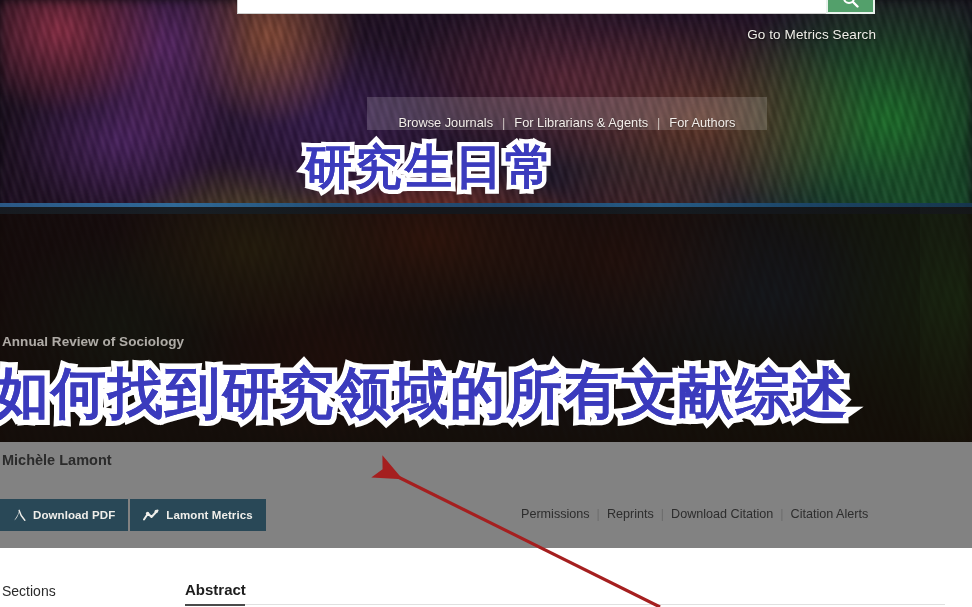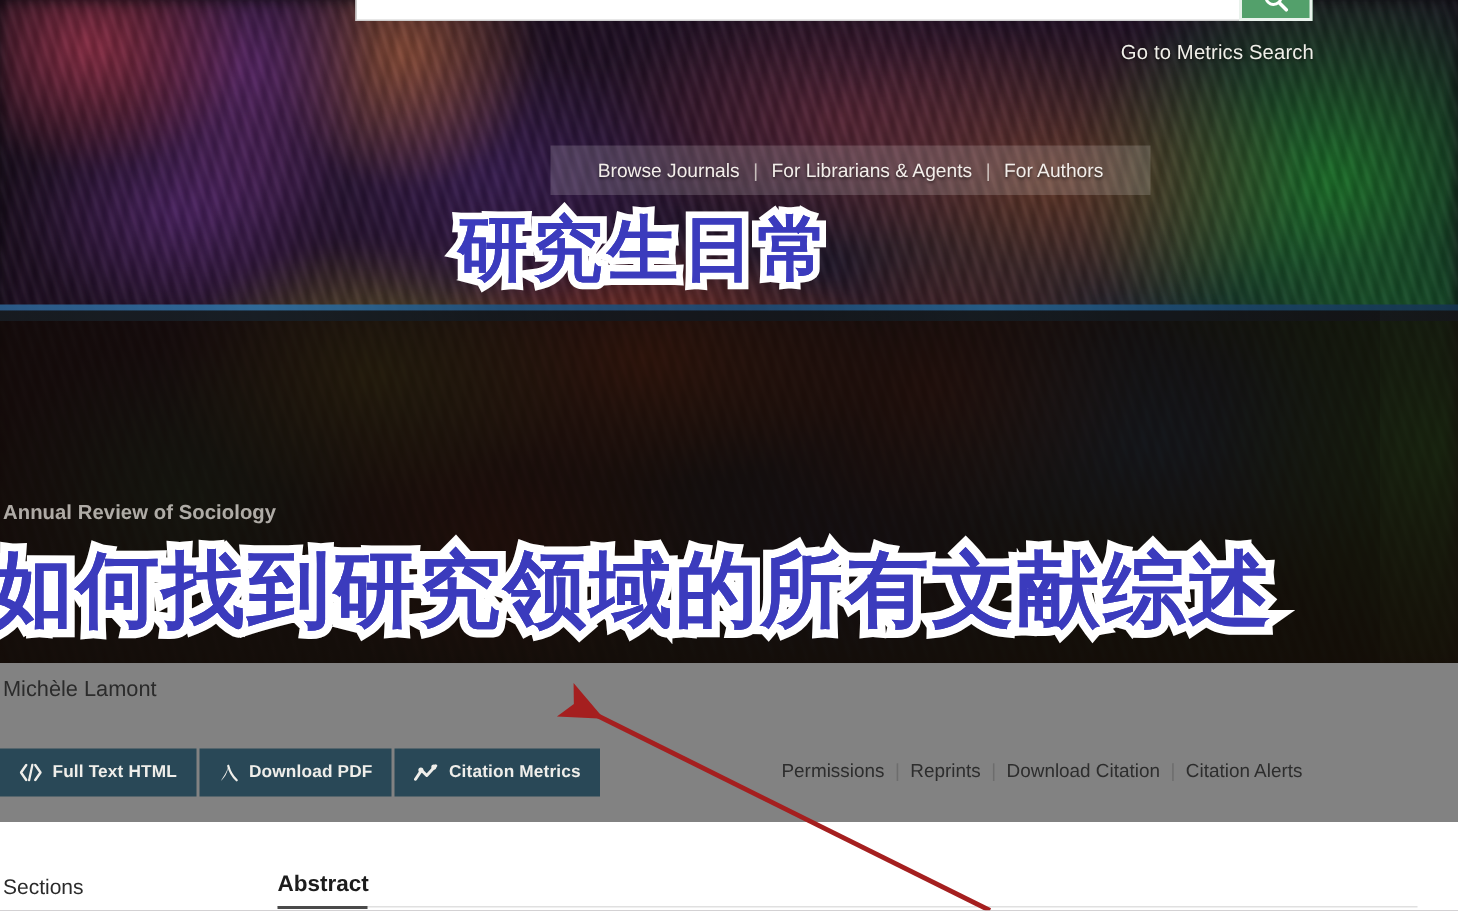--- a/index.html
+++ b/index.html
@@ -94,21 +94,21 @@
   .adv-search {
     position: absolute; right: 96px; top: 27px;
     font-size: 13.5px; color: #f0efe9; letter-spacing: .1px;
     text-shadow: 0 1px 2px rgba(0,0,0,.6); cursor: pointer;
   }
 
   
   .nav-strip {
     position: absolute; left: 367px; top: 97px; width: 400px; height: 33px;
     background: rgba(255,255,255,.16);
-    display: flex; align-items: center; justify-content: center; gap: 0;
+    display: flex; align-items: flex-end; justify-content: center; gap: 0;
   }
   .nav-item {
     font-size: 12.8px; color: #f3eeea; padding: 0 9px; cursor: pointer;
     text-shadow: 0 1px 2px rgba(0,0,0,.5); white-space: nowrap;
   }
   .nav-sep { color: #e4ded8; opacity: .8; font-size: 12.5px; }
 
   
   .art-title {
     position: absolute; left: 0; top: 213px; width: 940px;
@@ -122,21 +122,21 @@
     letter-spacing: .05px;
   }
 
   
   .grey-block {
     position: absolute; left: 0; top: 442px; width: 972px; height: 106px;
     background: #828282;
   }
   .author {
     position: absolute; left: 2px; top: 452px;
-    font-size: 14.5px; font-weight: normal; color: #2b2b2b;
+    font-size: 14.5px; font-weight: bold; color: #2b2b2b;
   }
   .btn-row { position: absolute; left: 0; top: 499px; display: flex; gap: 2px; }
   .abtn {
     height: 32px; display: flex; align-items: center; gap: 7px;
     padding: 0 13px; cursor: pointer;
     font-size: 11.5px; font-weight: bold; color: #efeeea;
     background: #294857; letter-spacing: .1px; white-space: nowrap;
   }
   .abtn.access { background: #8a3026; }
   .abtn svg { display: block; flex: none; }
@@ -225,44 +225,36 @@
     <span class="nav-sep">|</span>
     <span class="nav-item">For Authors</span>
   </div>
 
   <div class="journal-name">Annual Review of Sociology</div>
 
   <div class="grey-block"></div>
   <div class="author">Michèle Lamont</div>
 
   <div class="btn-row">
-    <div class="abtn">
-      <svg width="15" height="12" viewBox="0 0 15 12">
-        <path d="M4.5 1 L1 6 L4.5 11" fill="none" stroke="#efeeea" stroke-width="1.6" stroke-linecap="round" stroke-linejoin="round"></path>
-        <path d="M10.5 1 L14 6 L10.5 11" fill="none" stroke="#efeeea" stroke-width="1.6" stroke-linecap="round" stroke-linejoin="round"></path>
-        <line x1="8.6" y1="0.8" x2="6.4" y2="11.2" stroke="#efeeea" stroke-width="1.5" stroke-linecap="round"></line>
-      </svg>
-      <span>Full Text HTML</span>
-    </div>
 
     <div class="abtn">
       <svg width="13" height="14" viewBox="0 0 13 14">
         <path d="M6.4 0.8 C6.4 5 3.4 9 1.2 12.6 C4.6 10 6.6 4.6 6.4 0.8 Z" fill="#efeeea"></path>
         <path d="M6.2 2.6 C7.2 6.6 9.6 10 11.8 12.2" fill="none" stroke="#efeeea" stroke-width="1.5" stroke-linecap="round"></path>
       </svg>
       <span>Download PDF</span>
     </div>
 
     <div class="abtn">
       <svg width="16" height="13" viewBox="0 0 16 13">
         <path d="M1 10.5 L5 4.5 L8.5 8 L14.5 1.5" fill="none" stroke="#efeeea" stroke-width="2" stroke-linecap="round" stroke-linejoin="round"></path>
         <circle cx="4.6" cy="4.4" r="1.7" fill="#efeeea"></circle>
         <circle cx="13.2" cy="2.4" r="1.7" fill="#efeeea"></circle>
       </svg>
-      <span>Citation Metrics</span>
+      <span>Lamont Metrics</span>
     </div>
 
   </div>
 
   <div class="meta-links">
     <span class="ml">Permissions</span>
     <span class="mlsep">|</span>
     <span class="ml">Reprints</span>
     <span class="mlsep">|</span>
     <span class="ml">Download Citation</span>

